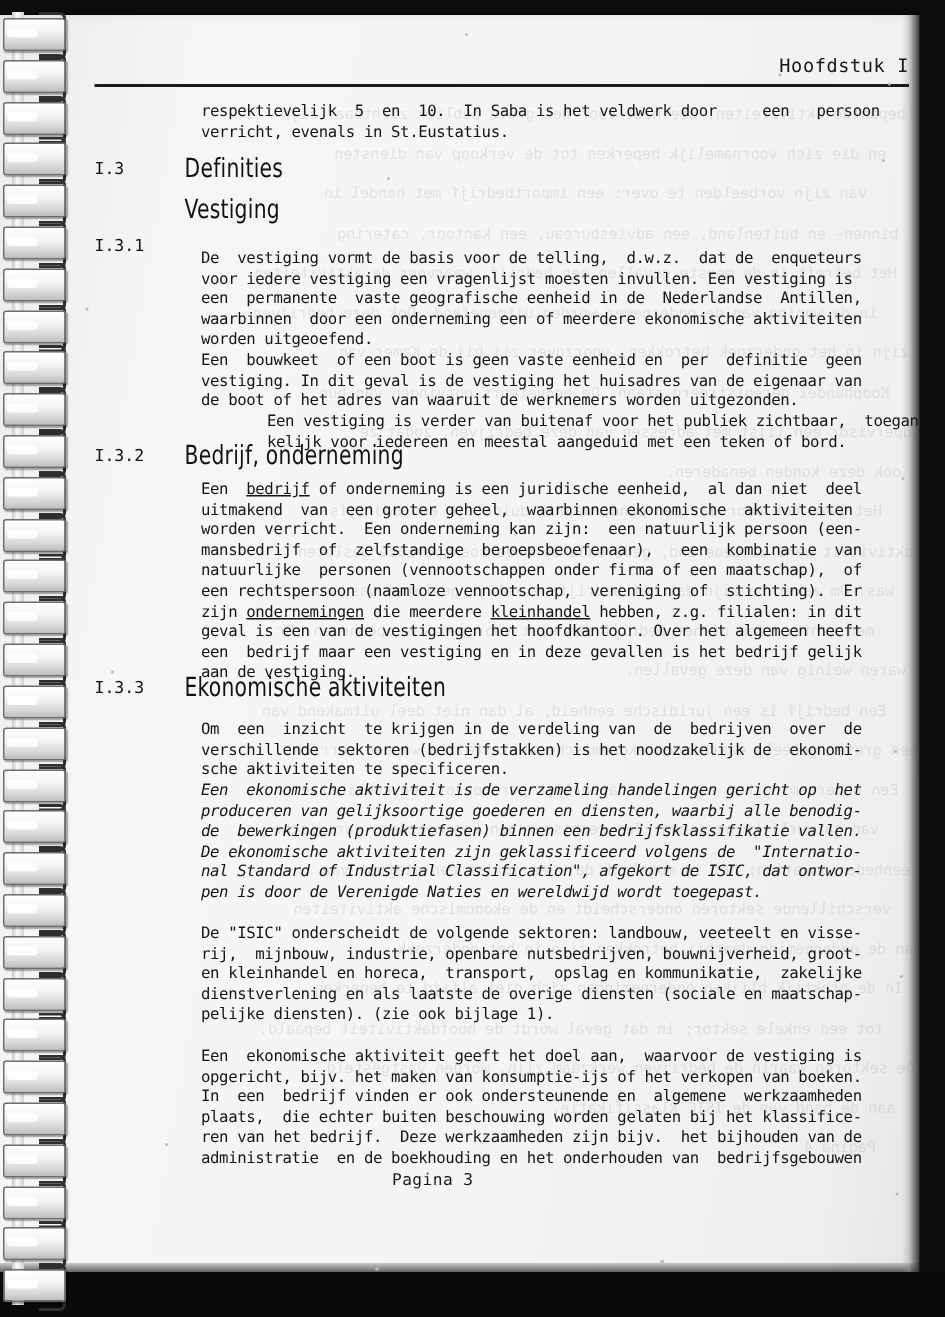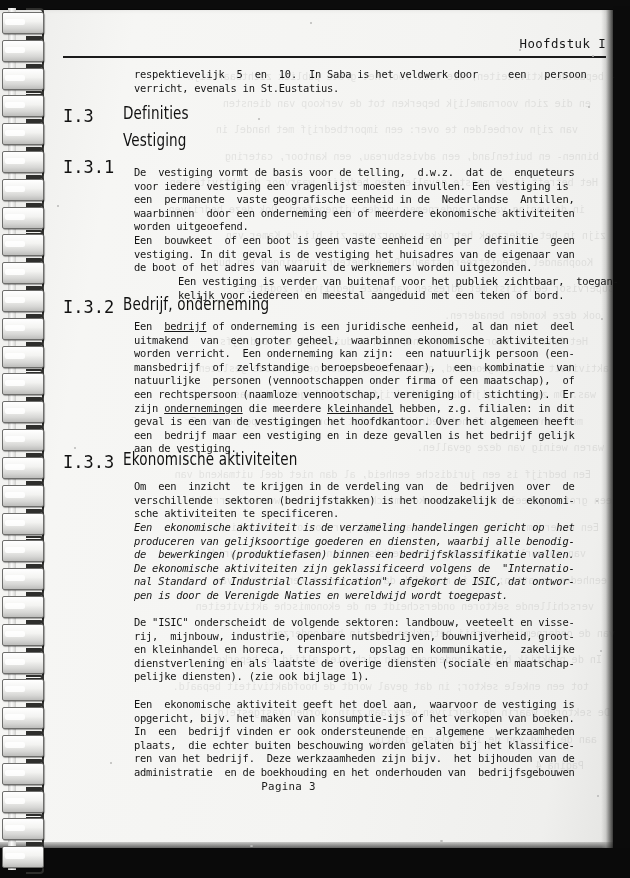--- a/index.html
+++ b/index.html
@@ -198,21 +198,21 @@
 
   
   .heading {
     position: absolute;
     font-family: "Liberation Sans Narrow", "DejaVu Sans Condensed", "Liberation Sans", sans-serif;
     color: #111111;
     white-space: pre;
   }
   .h-num {
     font-family: "DejaVu Sans Mono", monospace;
-    font-size: 17px;
+    font-size: 11px;
     letter-spacing: 0px;
   }
   .h-text {
     font-size: 17.5px;
     font-weight: 400;
     transform: scaleX(0.86);
     transform-origin: left center;
     letter-spacing: 0.2px;
   }
 

